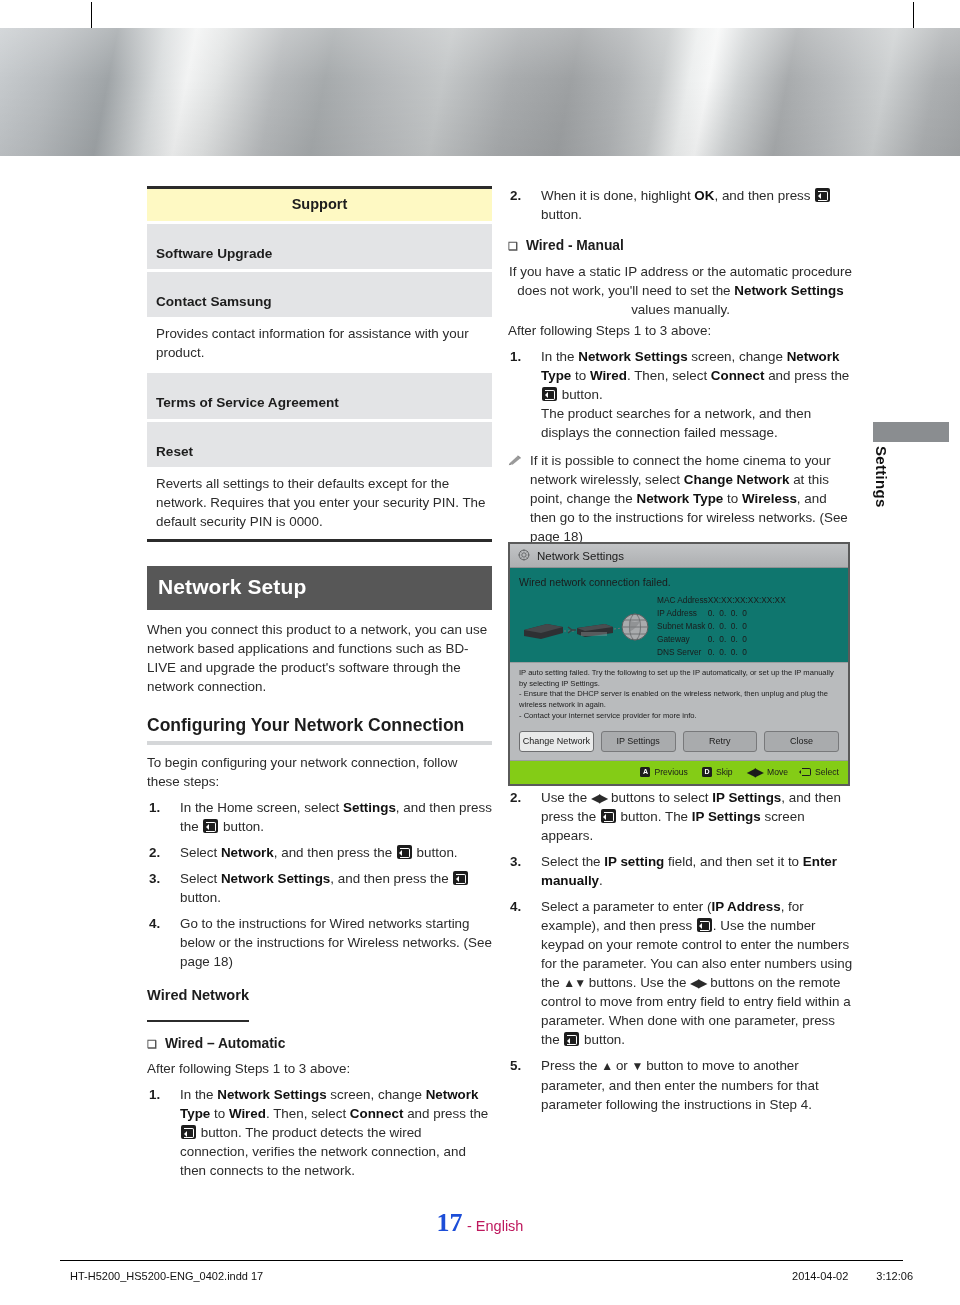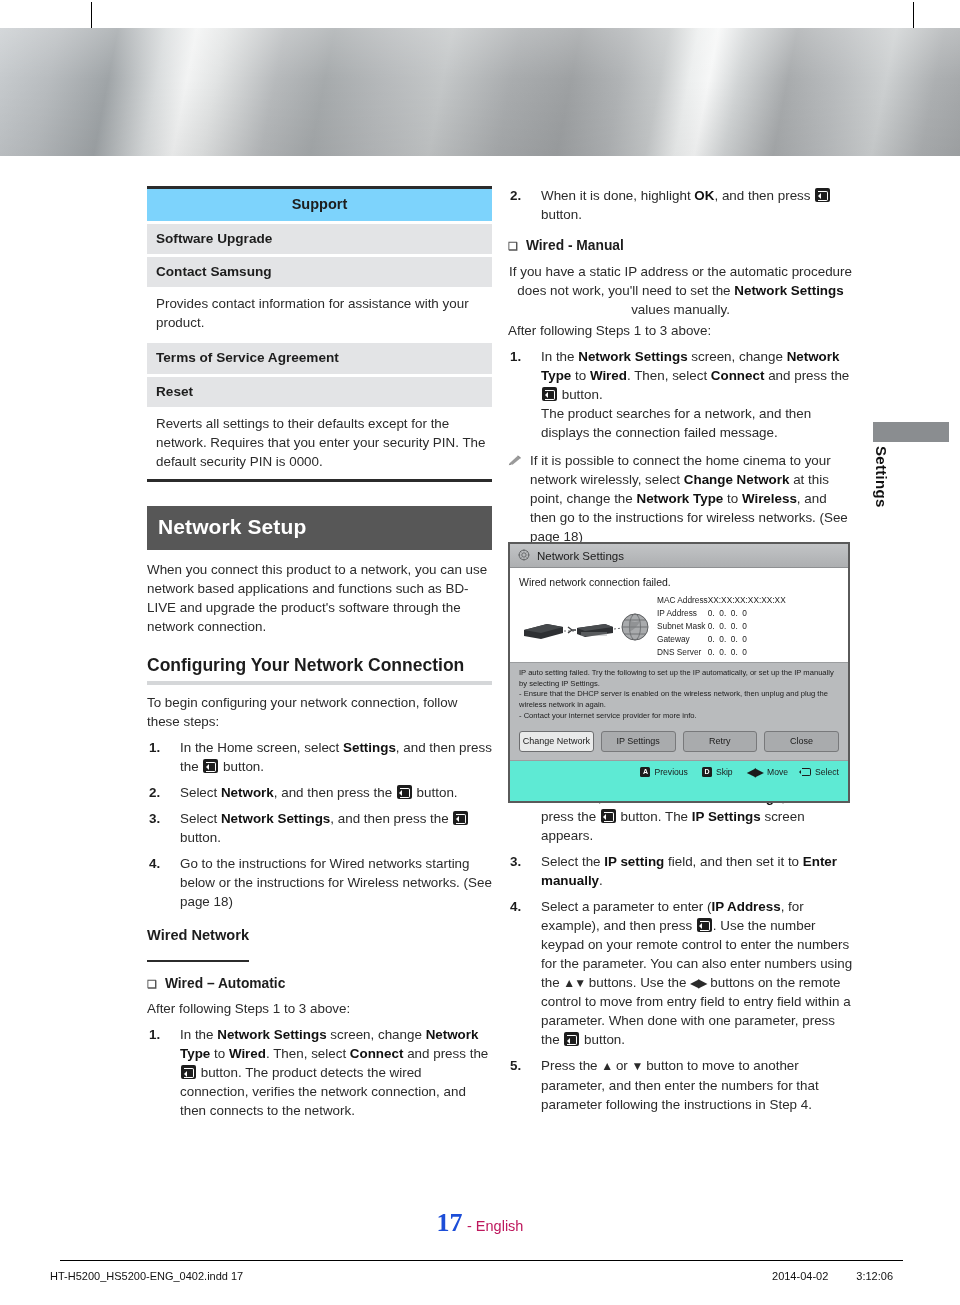--- a/index.html
+++ b/index.html
@@ -59,33 +59,33 @@
   
   .col { position: absolute; top: 186px; width: 345px; }
   #col-left  { left: 147px; }
   #col-right { left: 508px; }
 
   .doc { font-size: 13.4px; line-height: 1.42; color: #2b2b2b; }
 
   
   .tbl { border-top: 3px solid #2b2b2b; border-bottom: 3px solid #2b2b2b; }
   .tbl-title {
-    background: #7dd3fc;
+    background: #fef9c3;
     text-align: center;
     font-weight: bold;
     font-size: 14.5px;
     color: #1d1d1d;
     padding: 5px 0 6px 0;
   }
   .tbl-h {
     background: #e3e4e6;
     font-weight: bold;
     font-size: 13.6px;
     color: #1d1d1d;
-    padding: 5px 0 6px 9px;
+    padding: 20px 0 6px 9px;
     margin-top: 3px;
   }
   .tbl-p {
     padding: 7px 4px 8px 9px;
     font-size: 13.4px;
     line-height: 1.42;
   }
 
   
   .sec-bar {
@@ -199,21 +199,21 @@
     font-size: 8px;
     color: #1b1b1b;
   }
   #dlg-title {
     display: flex; align-items: center; gap: 6px;
     padding: 5px 0 5px 8px;
     background: linear-gradient(180deg,#c2c4c6,#adafb1);
     border-bottom: 1px solid #8e9092;
     font-size: 11.5px;
   }
-  #dlg-body { padding: 8px 9px 4px 9px; background: #ffffff; }
+  #dlg-body { padding: 8px 9px 4px 9px; background: #0f766e; }
   #dlg-msg { font-size: 10.5px; margin-bottom: 6px; }
   #dlg-info { display: flex; align-items: center; gap: 6px; }
   #dlg-art { width: 132px; height: 52px; flex: none; }
   table.netinfo { border-collapse: collapse; font-size: 8.3px; }
   table.netinfo td { padding: 1.4px 0; }
   table.netinfo td.k { white-space: nowrap; }
   table.netinfo td.v { white-space: pre; font-variant-numeric: tabular-nums; }
   #dlg-help {
     border-top: 1px solid #9b9d9f;
     padding: 5px 9px 6px 9px;
@@ -227,22 +227,22 @@
     text-align: center;
     font-size: 9px;
     padding: 4px 0 5px 0;
     border: 1px solid #78797b;
     border-radius: 3px;
     background: #a9abad;
   }
   .dbtn.sel { background: #e9eaea; border-color: #6d6e70; }
   #dlg-nav {
     display: flex; justify-content: flex-end; gap: 14px;
-    padding: 4px 9px 22px 0;
-    background: #5eead4;
+    padding: 4px 9px 5px 0;
+    background: #84cc16;
     border-top: 1px solid #9b9d9f;
     font-size: 8.6px;
   }
   .navitem { display: flex; align-items: center; gap: 4px; }
   .keycap {
     display: inline-block;
     min-width: 10px; height: 10px;
     line-height: 10px;
     padding: 0 1px;
     background: #1d1d1d; color: #fff;
@@ -275,21 +275,21 @@
   
   #pagenum {
     position: absolute; left: 0; top: 1208px; width: 960px;
     text-align: center;
   }
   #pagenum .n { font-size: 26px; font-weight: bold; color: #1d4ed8; font-family: "Liberation Serif", serif; }
   #pagenum .en { font-size: 14.5px; color: #be185d; }
 
   #footline { position: absolute; left: 60px; top: 1260px; width: 843px; height: 1px; background: #000; }
   #footer {
-    position: absolute; left: 50px; top: 1270px; width: 843px;
+    position: absolute; left: 70px; top: 1270px; width: 843px;
     display: flex; justify-content: space-between;
     font-size: 11px; color: #111;
   }
   #foot-right { display: flex; gap: 28px; }
 </style>
 </head>
 <body>
 
 <div id="page">
 

